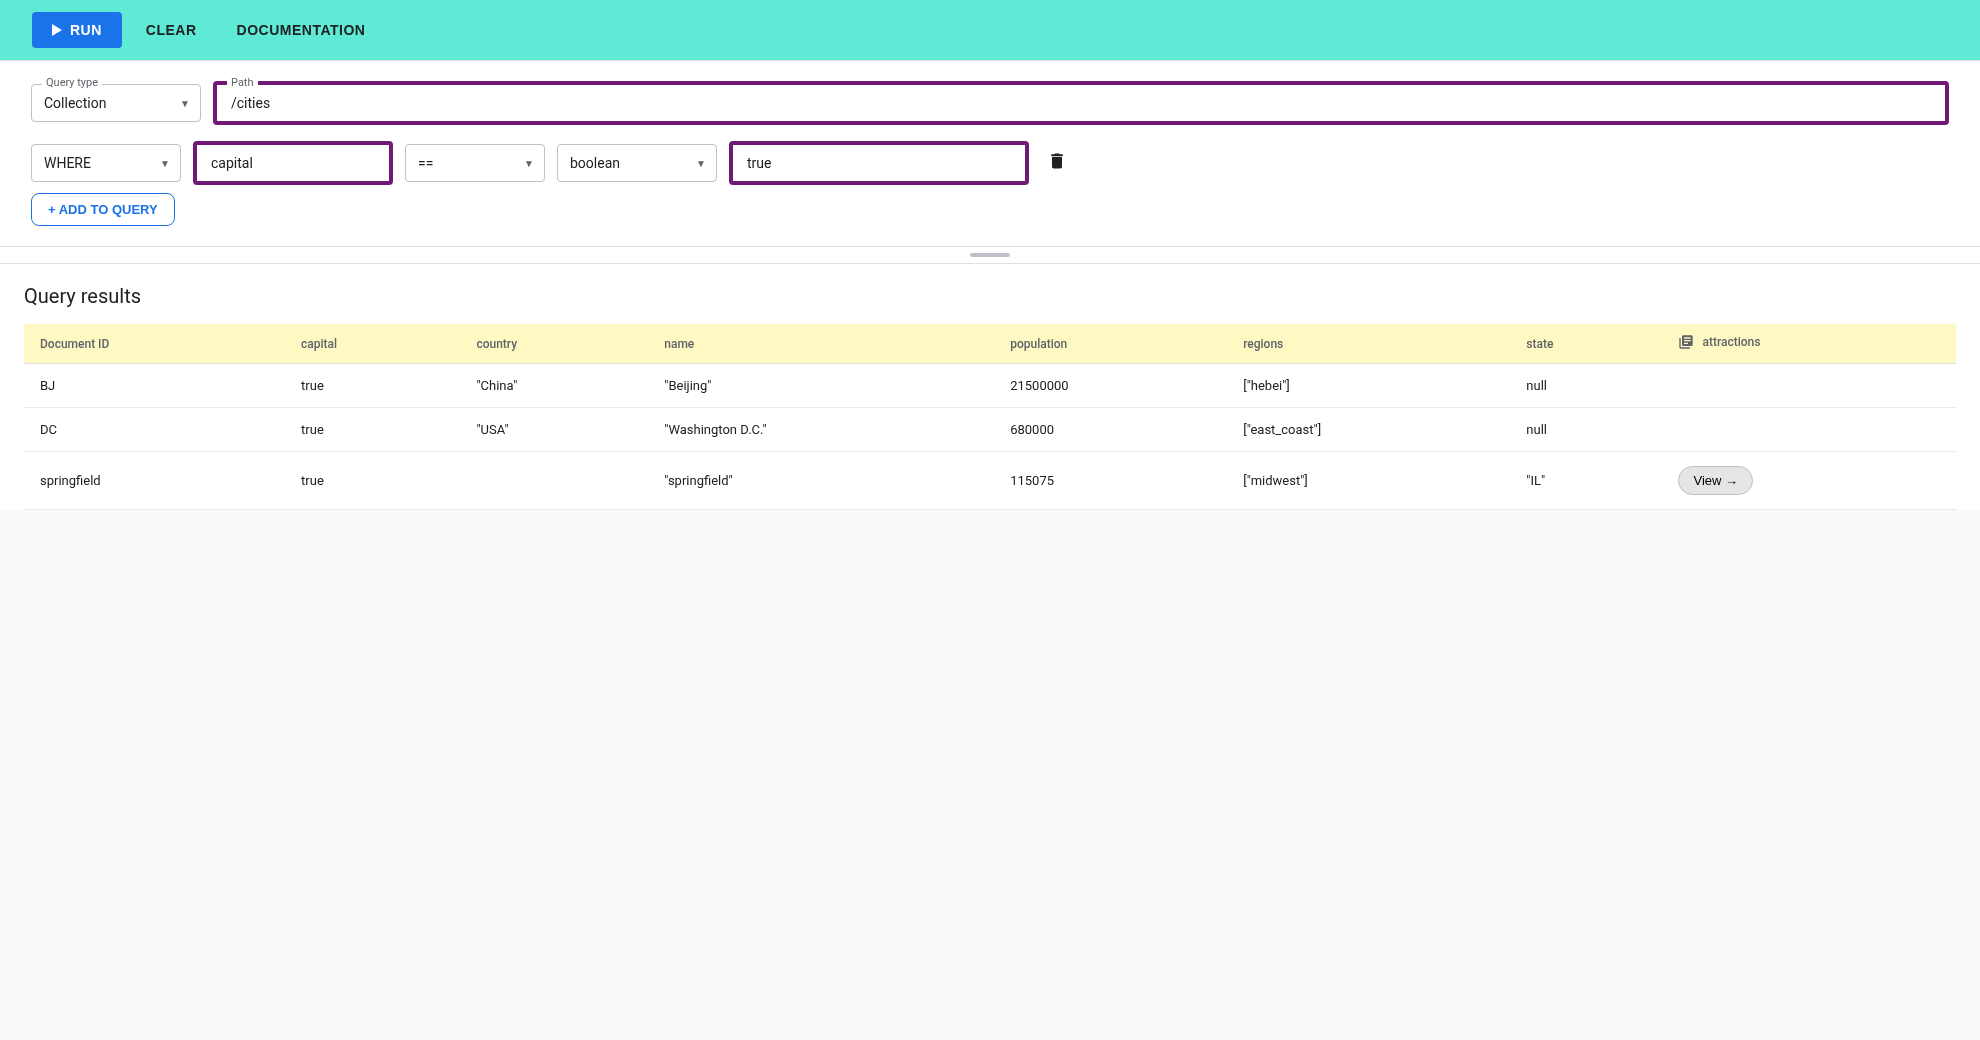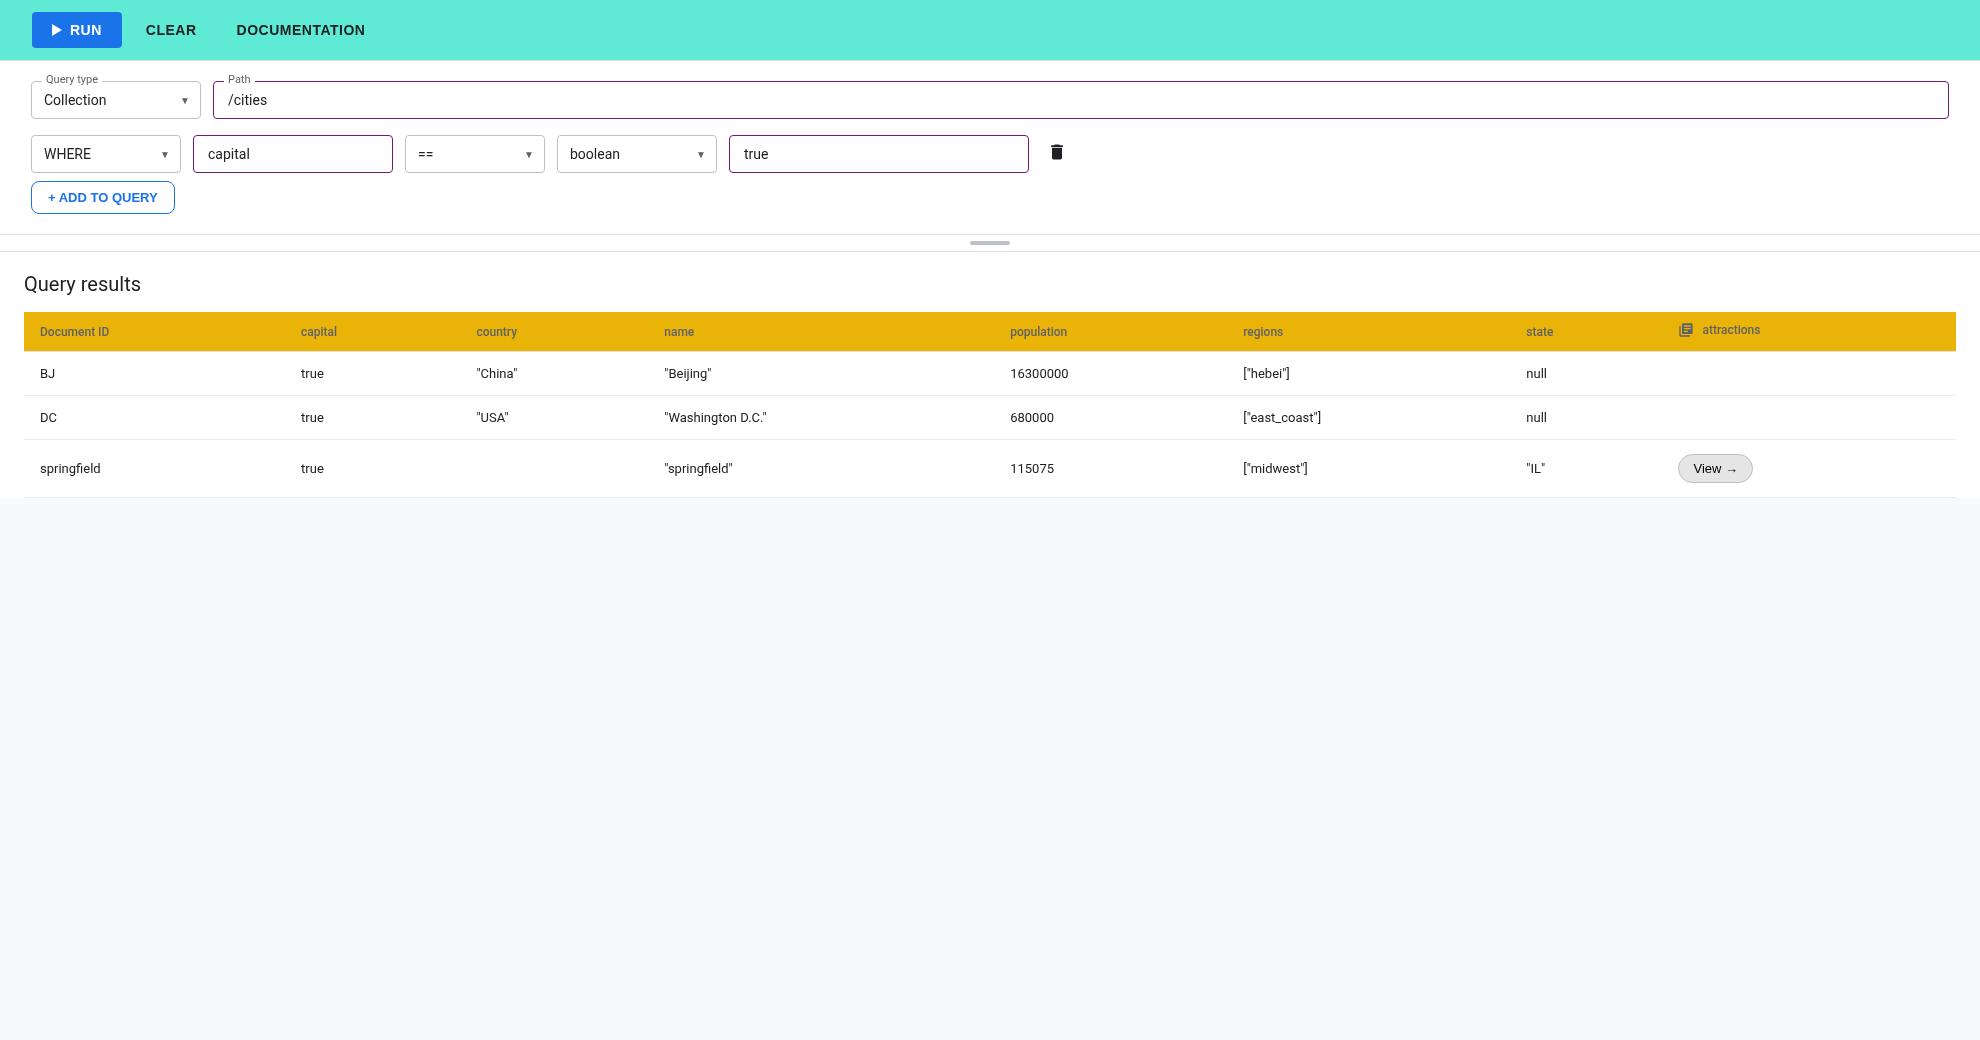--- a/index.html
+++ b/index.html
@@ -128,21 +128,21 @@
       margin-bottom: 16px;
     }
 
     
     .results-table {
       width: 100%;
       border-collapse: collapse;
     }
 
     .results-table thead tr {
-      background: #eab308;
+      background: #fef9c3;
       border-bottom: 1px solid #e0e0e0;
     }
 
     .results-table th {
       padding: 10px 16px;
       text-align: left;
       font-size: 12px;
       font-weight: 500;
       color: #5f6368;
       white-space: nowrap;
@@ -201,21 +201,21 @@
       right: 10px;
       top: 50%;
       transform: translateY(-50%);
       font-size: 10px;
       color: #5f6368;
     }
 
     .path-wrapper {
       position: relative;
       flex: 1;
-      border: 1px solid #701a75;
+      border: 4px solid #701a75;
       border-radius: 4px;
       padding: 10px 14px;
     }
 
     .path-float-label {
       position: absolute;
       top: -9px;
       left: 10px;
       background: #fff;
       padding: 0 4px;
@@ -320,21 +320,21 @@
           </span>
         </th>
       </tr>
     </thead>
     <tbody id="results-tbody">
     <tr>
           <td>BJ</td>
           <td>true</td>
           <td>"China"</td>
           <td>"Beijing"</td>
-          <td>16300000</td>
+          <td>21500000</td>
           <td>["hebei"]</td>
           <td>null</td>
           <td></td>
         </tr>
         <tr>
           <td>DC</td>
           <td>true</td>
           <td>"USA"</td>
           <td>"Washington D.C."</td>
           <td>680000</td>

